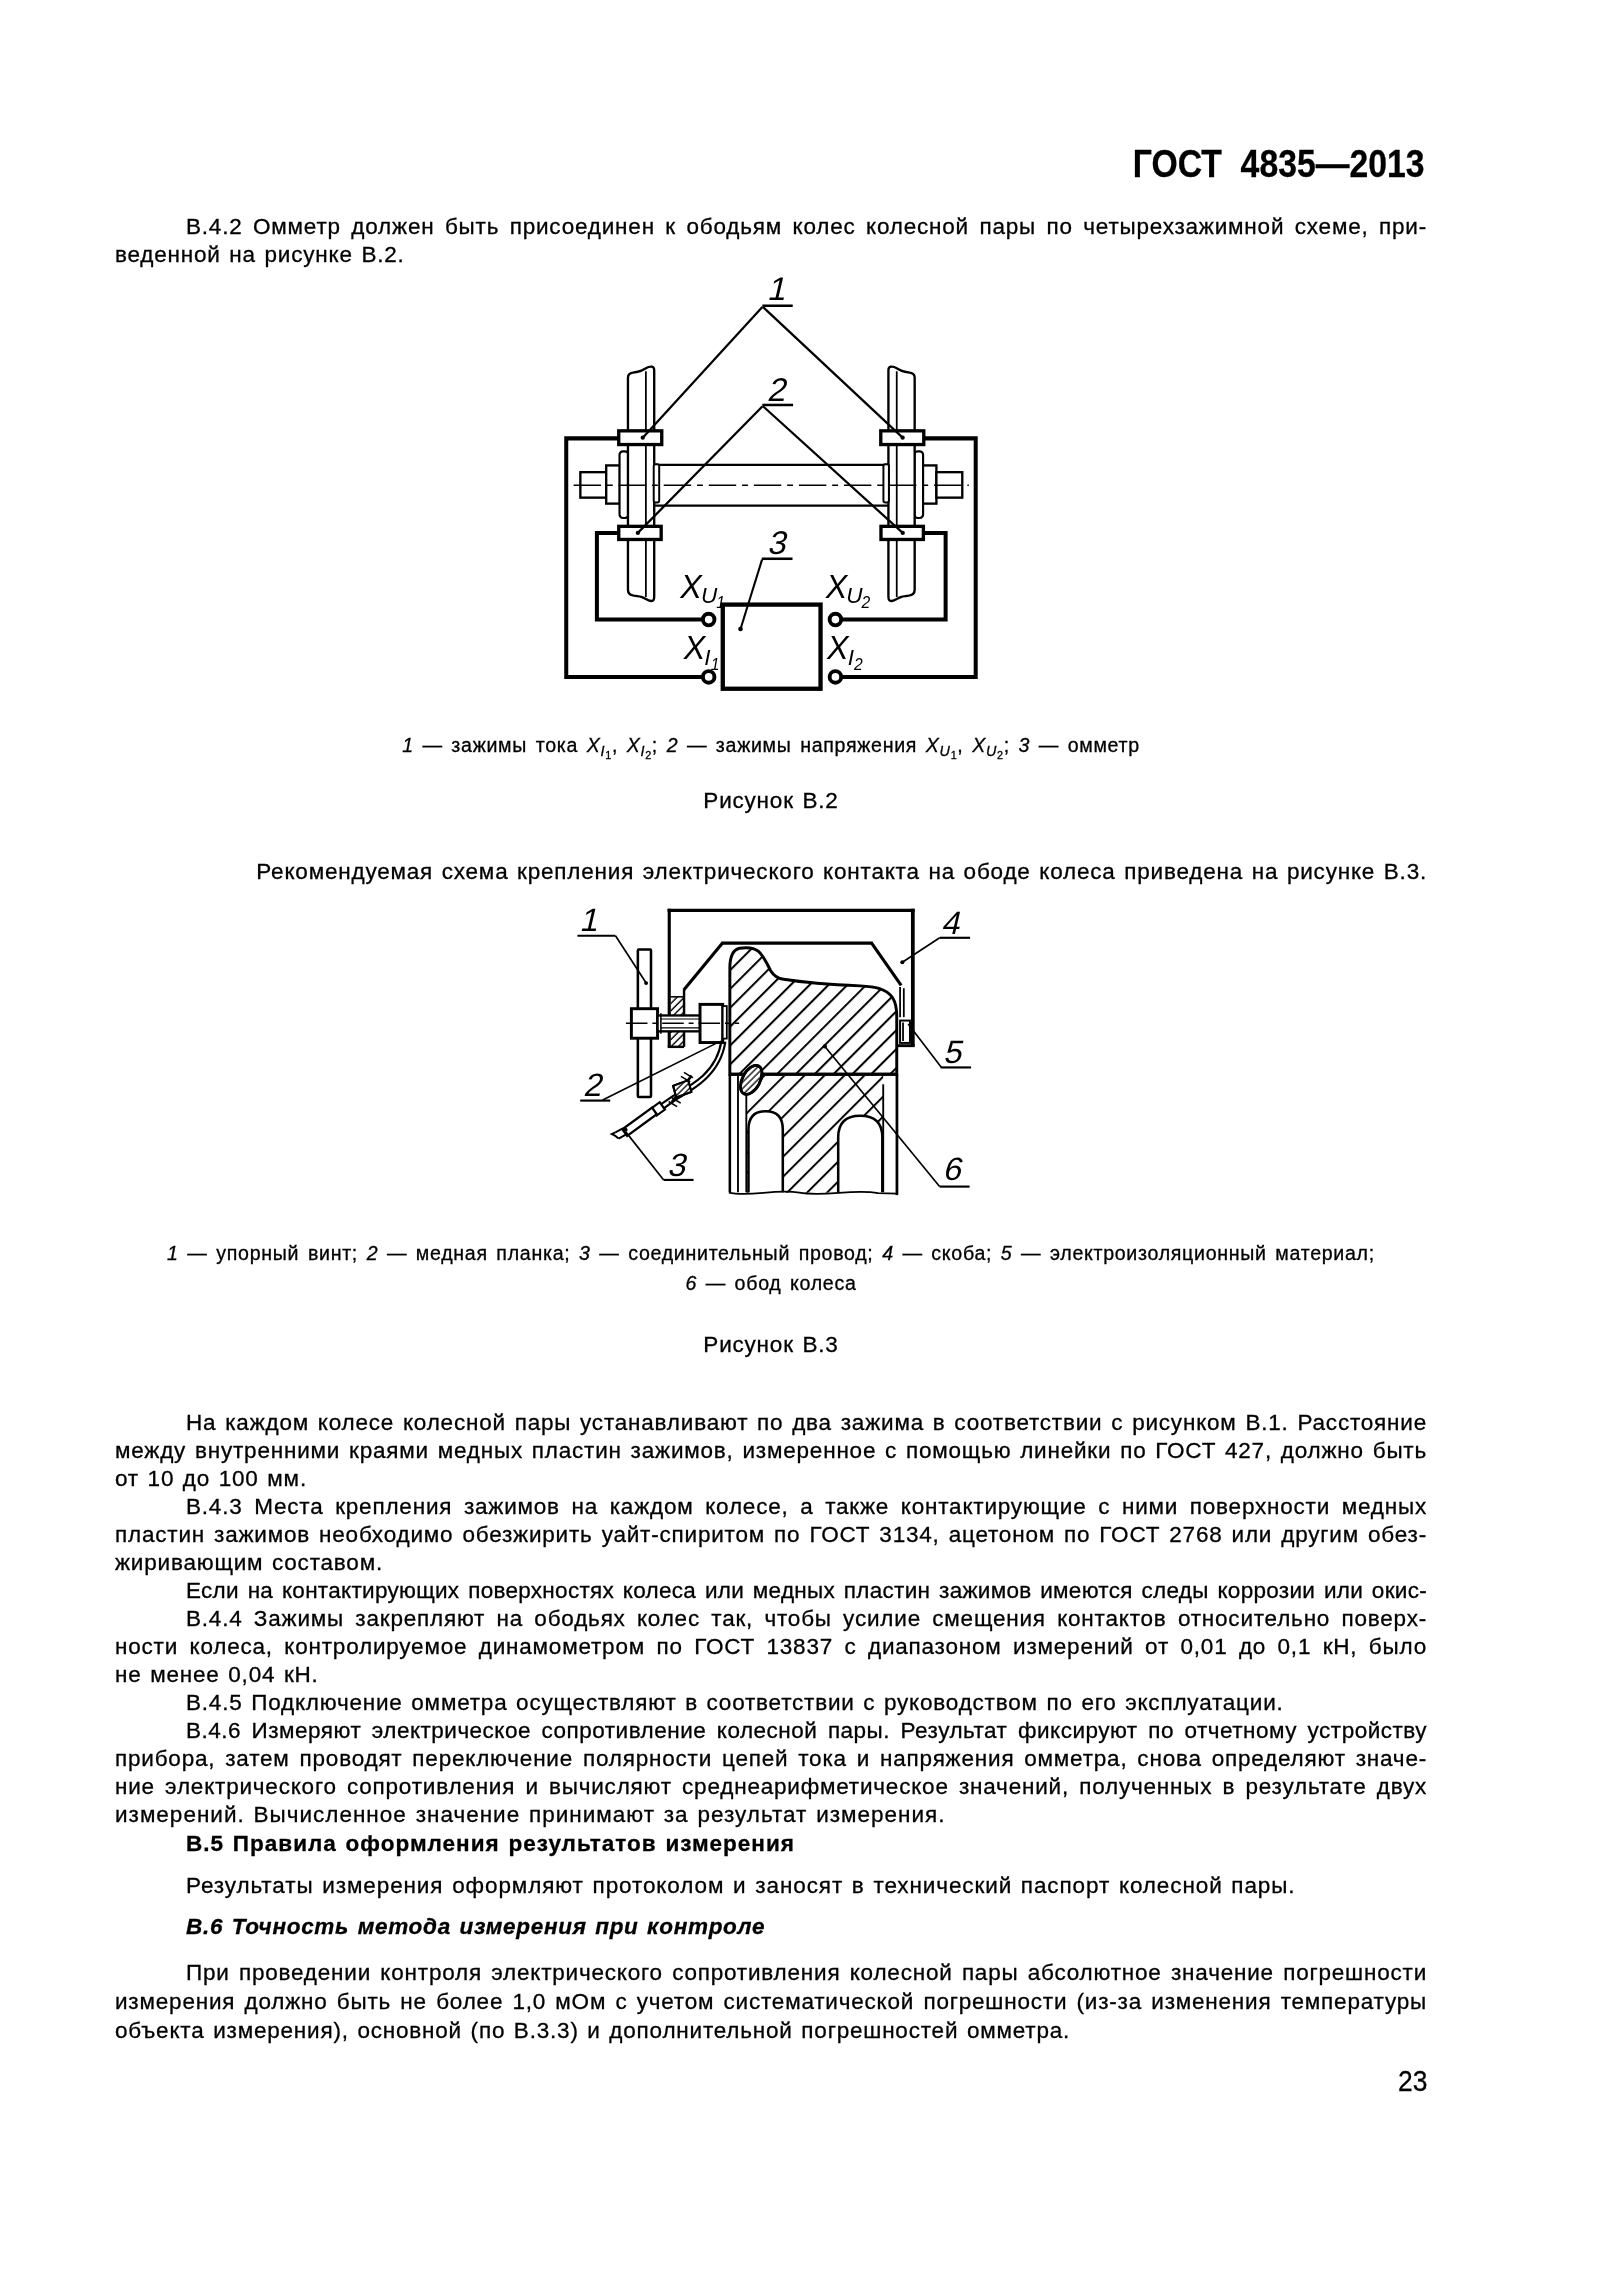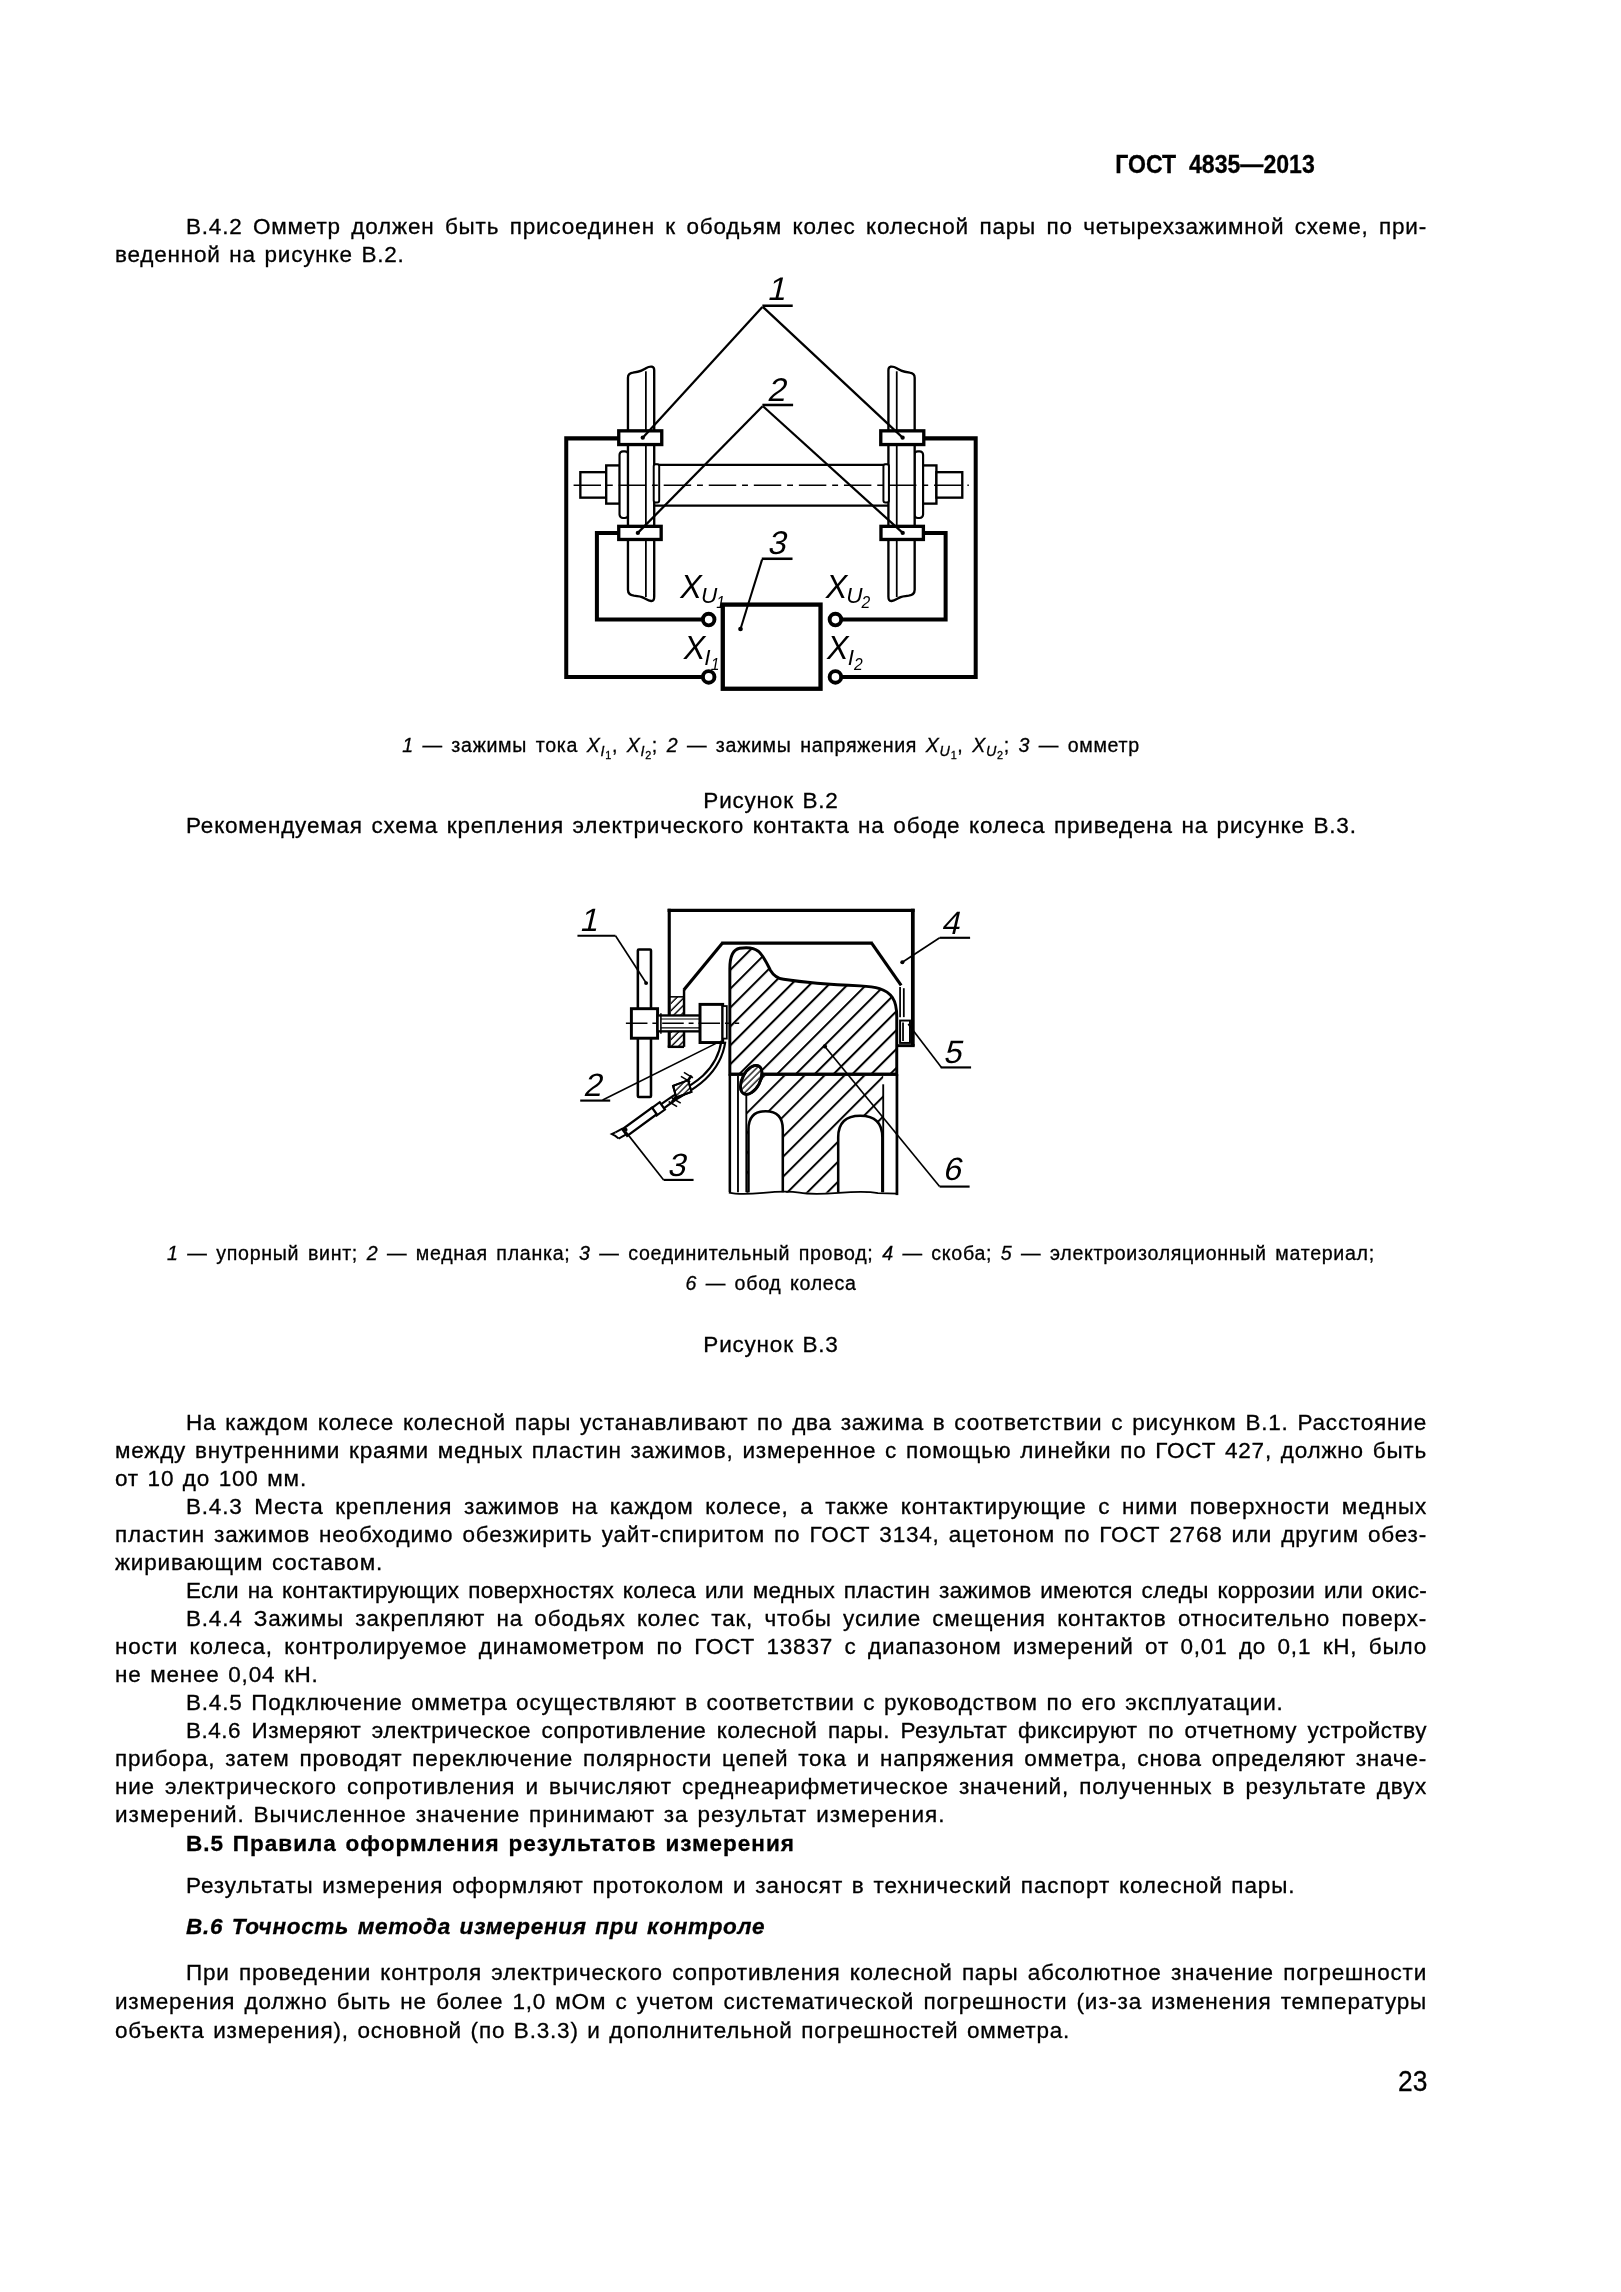--- a/index.html
+++ b/index.html
@@ -12,21 +12,21 @@
 .ind{text-indent:71px;}
 .cap{font-size:19.6px;text-align:center;letter-spacing:0.7px;word-spacing:2.5px;}
 svg{position:absolute;overflow:visible;}
 svg text{font-family:"Liberation Sans",sans-serif;}
 sub.s1{font-size:14.3px;vertical-align:-3.9px;line-height:0;}
 sub.s1 .ss{font-size:10.8px;vertical-align:-2.9px;line-height:0;}
 </style>
 </head>
 <body>
 
-<div class="abs" style="left:980px;top:147px;width:444px;text-align:center;font-weight:bold;font-size:26px;line-height:35px;"><span style="display:inline-block;transform:scaleX(0.888);transform-origin:100% 50%;">ГОСТ&nbsp; 4835—2013</span></div>
+<div class="abs" style="left:980px;top:147px;width:444px;text-align:right;font-weight:bold;font-size:38px;line-height:35px;"><span style="display:inline-block;transform:scaleX(0.888);transform-origin:100% 50%;">ГОСТ&nbsp; 4835—2013</span></div>
 
 <div class="abs col body" style="top:213px;">
 <div class="jl ind">В.4.2 Омметр должен быть присоединен к ободьям колес колесной пары по четырехзажимной схеме, при-</div>
 <div>веденной на рисунке В.2.</div>
 </div>
 
 <svg class="abs" style="left:549px;top:265px;" width="441" height="431" viewBox="560 270 450 440" fill="none" stroke="#000">
 
 <g>
 <line x1="668" y1="474.1" x2="906" y2="474.1" stroke-width="2.2"></line>
@@ -123,21 +123,21 @@
 
 <text x="697.5" y="672.5" font-size="33" font-style="italic" fill="#000" stroke="none">X<tspan font-size="23" dy="6" dx="-1">I</tspan><tspan font-size="16" dy="4.5" dx="0">1</tspan></text>
 
 <text x="843.8" y="672.5" font-size="33" font-style="italic" fill="#000" stroke="none">X<tspan font-size="23" dy="6" dx="-1">I</tspan><tspan font-size="16" dy="4.5" dx="0">2</tspan></text>
 </svg>
 
 <div class="abs col cap" style="top:734px;"><i>1</i> — зажимы тока <i>X</i><sub class="s1"><i>I</i><span class="ss">1</span></sub>, <i>X</i><sub class="s1"><i>I</i><span class="ss">2</span></sub>; <i>2</i> — зажимы напряжения <i>X</i><sub class="s1"><i>U</i><span class="ss">1</span></sub>, <i>X</i><sub class="s1"><i>U</i><span class="ss">2</span></sub>; <i>3</i> — омметр</div>
 
 <div class="abs col body" style="top:787px;text-align:center;">Рисунок В.2</div>
 
-<div class="abs col body ind" style="top:812px;">Рекомендуемая схема крепления электрического контакта на ободе колеса приведена на рисунке В.3.</div>
+<div class="abs col body ind" style="top:858px;text-align:right;">Рекомендуемая схема крепления электрического контакта на ободе колеса приведена на рисунке В.3.</div>
 
 <svg class="abs" style="left:564px;top:897px;" width="417" height="304" viewBox="575 915 425 310" fill="none" stroke="#000">
 <defs>
 <pattern id="h14" width="13.6" height="13.6" patternUnits="userSpaceOnUse" patternTransform="rotate(-45)">
         <line x1="0" y1="2" x2="13.6" y2="2" stroke="#000" stroke-width="2.1"></line>
       </pattern>
 <pattern id="h15" width="14.4" height="14.4" patternUnits="userSpaceOnUse" patternTransform="rotate(-45)">
         <line x1="0" y1="2" x2="14.4" y2="2" stroke="#000" stroke-width="2"></line>
       </pattern>
 <pattern id="h5" width="5.2" height="5.2" patternUnits="userSpaceOnUse" patternTransform="rotate(-45)">

